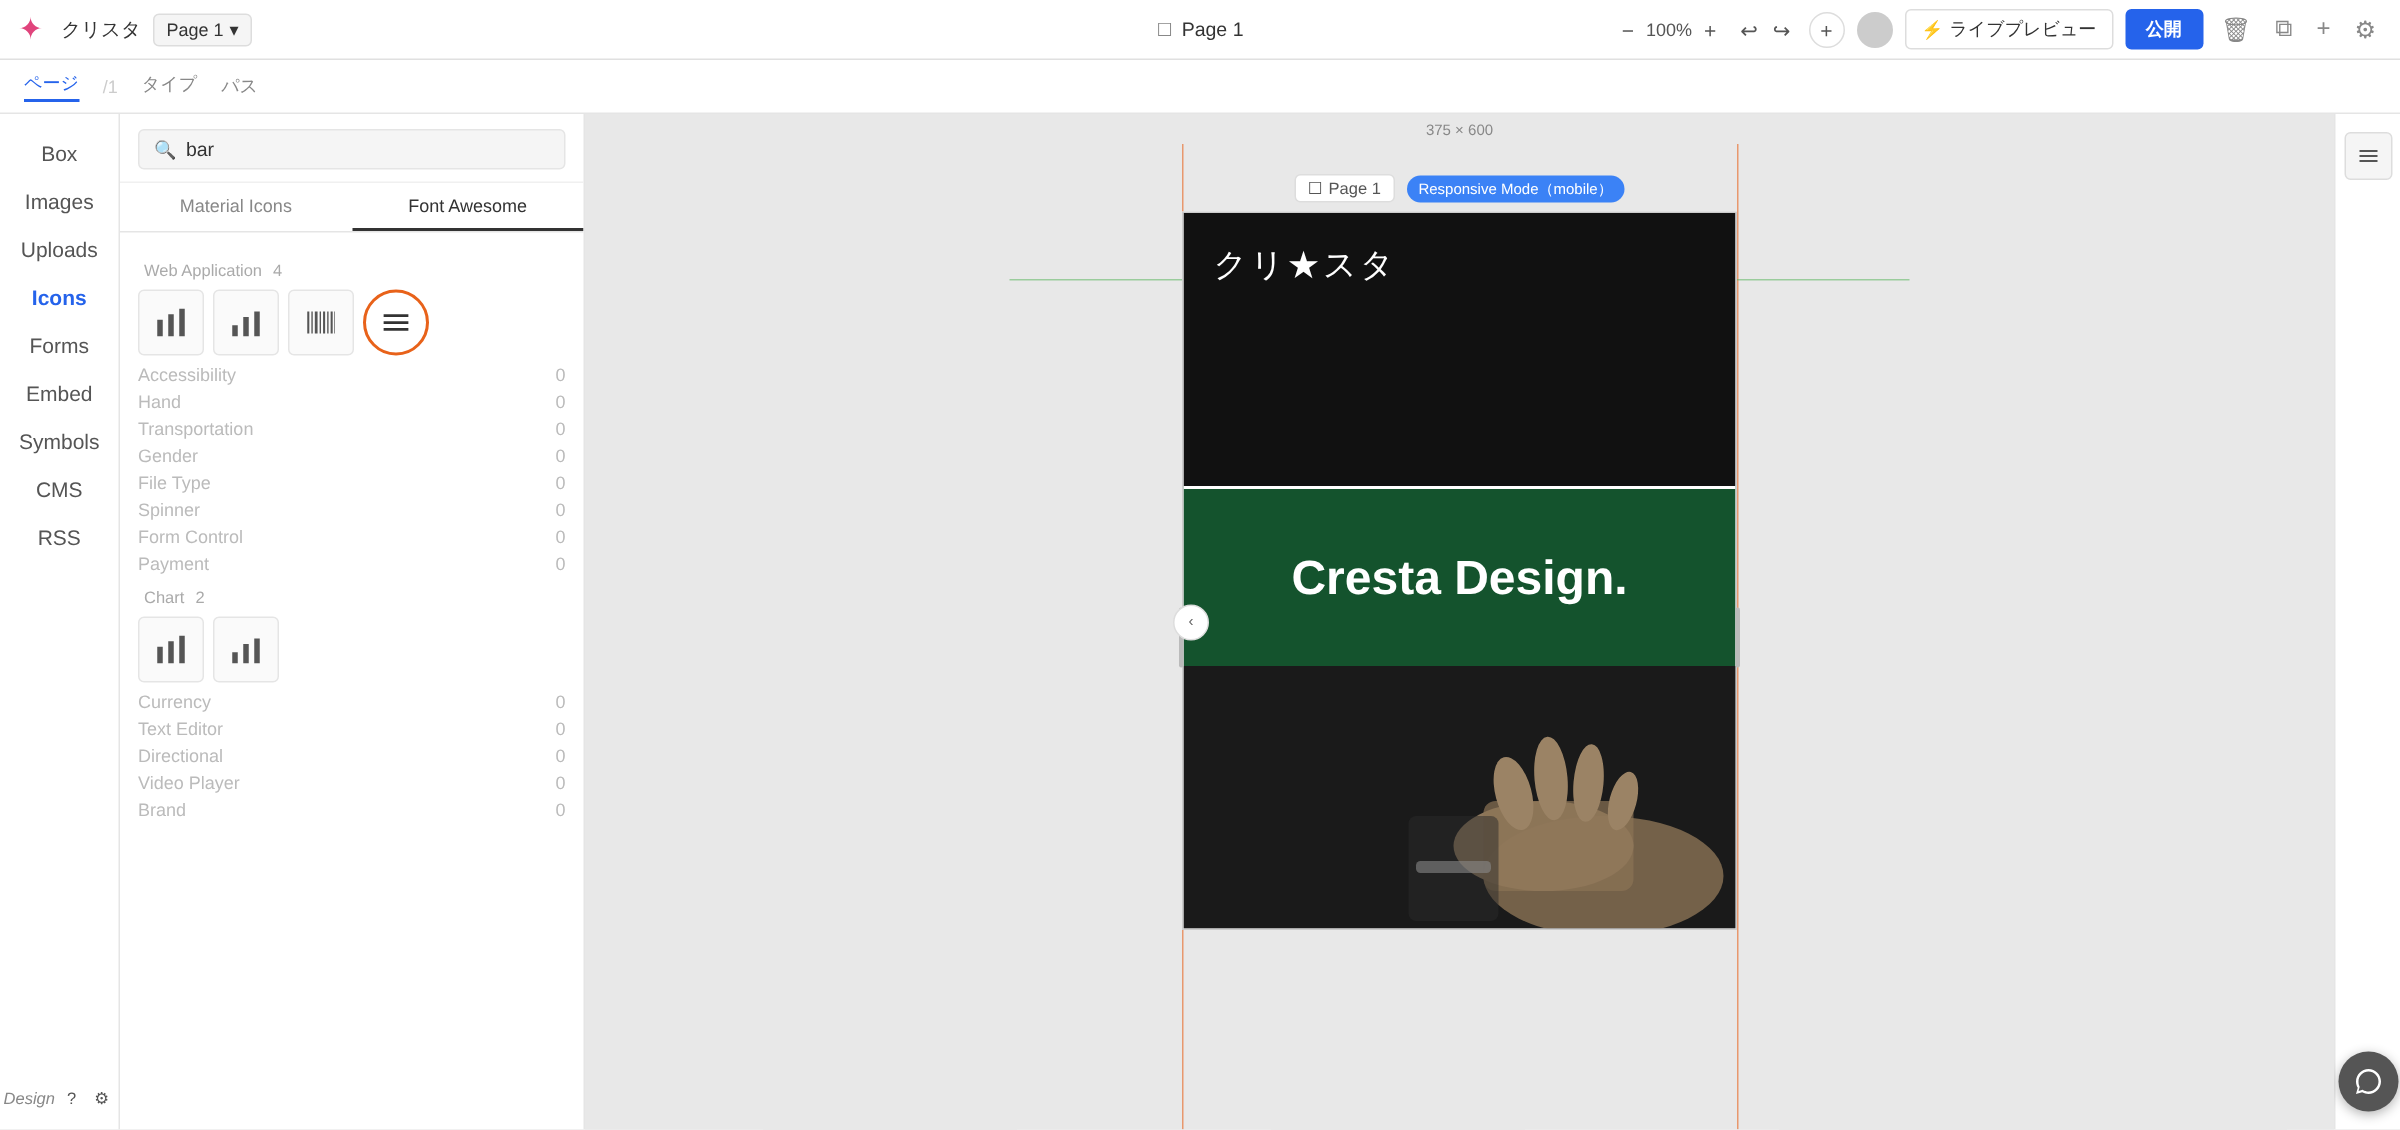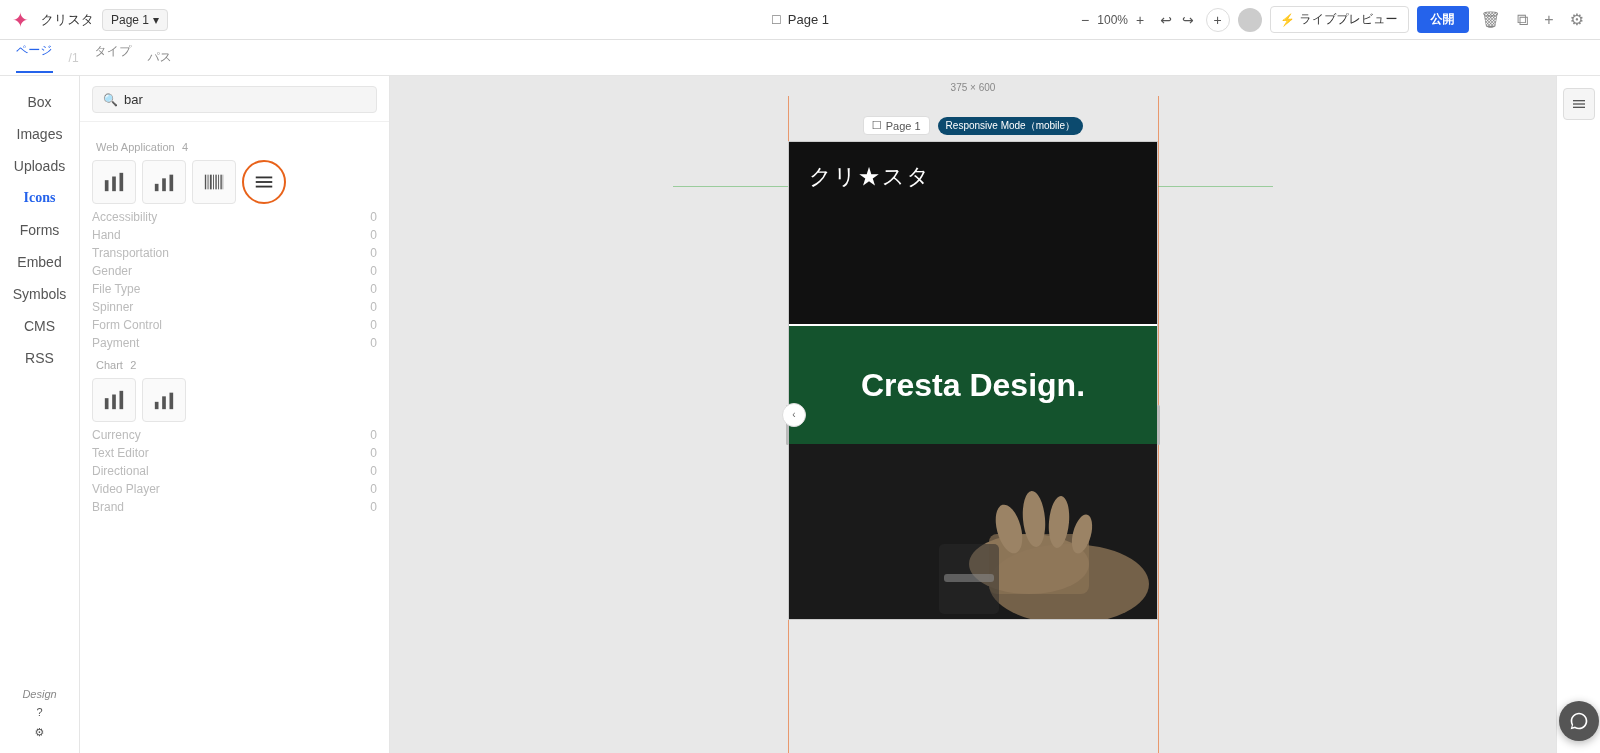--- a/index.html
+++ b/index.html
@@ -39,42 +39,42 @@
     }
     .topbar-icon-btn { background: none; border: none; cursor: pointer; color: #888; font-size: 16px; padding: 2px 4px; }
 
     
     .subbar {
       display: flex; align-items: center; height: 36px;
       background: #fff; border-bottom: 1px solid #e5e5e5;
       padding: 0 16px; gap: 16px;
     }
     .subbar-tab {
-      font-size: 12px; color: #888; cursor: pointer; padding-bottom: 12px; text-align: right;
+      font-size: 12px; color: #888; cursor: pointer; padding-bottom: 2px; text-align: right;
     }
     .subbar-tab.active { color: #2563eb; border-bottom: 2px solid #2563eb; }
     .subbar-slash { color: #ccc; font-size: 12px; }
     .subbar-path { font-size: 12px; color: #888; }
 
     
     .main-layout { display: flex; height: calc(753px - 76px); }
 
     
     .left-nav {
       width: 80px; background: #fff; border-right: 1px solid #e5e5e5;
       display: flex; flex-direction: column; align-items: center;
       padding-top: 12px; gap: 4px;
     }
     .left-nav-item {
       width: 70px; padding: 6px 4px; text-align: center; font-size: 14px;
       color: #555; cursor: pointer; border-radius: 4px;
     }
-    .left-nav-item.active { color: #2563eb; font-weight: 600; font-family: Liberation Serif, serif; }
+    .left-nav-item.active { color: #2563eb; font-weight: 600; }
     .left-nav-bottom { margin-top: auto; padding-bottom: 12px; width: 100%; display: flex; align-items: center; justify-content: center; }
-    .left-nav-design { font-size: 11px; color: #888; font-style: italic; display: flex; align-items: center; gap: 4px; flex-direction: column; }
+    .left-nav-design { font-size: 11px; color: #888; font-style: italic; display: flex; align-items: center; gap: 4px; }
 
     
     .icon-panel {
       width: 310px; background: #fff; border-right: 1px solid #e5e5e5;
       display: flex; flex-direction: column; overflow: hidden;
     }
     .icon-panel-search {
       padding: 10px 12px 8px; border-bottom: 1px solid #f0f0f0;
     }
     .search-box {
@@ -130,21 +130,21 @@
       margin-top: 10px; position: relative;
     }
     .mobile-frame-label {
       display: flex; align-items: center; gap: 8px; margin-bottom: 6px;
     }
     .mobile-frame-page-name {
       display: flex; align-items: center; gap: 4px; font-size: 11px; color: #555;
       background: #fff; border: 1px solid #ddd; border-radius: 4px; padding: 2px 8px;
     }
     .mobile-frame-badge {
-      background: #0c4a6e; color: #fff; font-size: 10px; padding: 2px 8px; border-radius: 10px;
+      background: #3b82f6; color: #fff; font-size: 10px; padding: 2px 8px; border-radius: 10px;
     }
     .mobile-canvas {
       width: 370px; background: #fff; border: 1px solid #ccc;
       overflow: hidden; position: relative;
     }
     .mobile-section-black {
       background: #111; width: 100%; height: 182px;
       display: flex; align-items: flex-start; padding: 20px;
     }
     .mobile-logo-text { color: #fff; font-size: 22px; font-weight: 400; letter-spacing: 2px; }
@@ -266,20 +266,24 @@
     </div>
   </div>
 
   <div class="icon-panel">
     <div class="icon-panel-search">
       <div class="search-box">
         <span class="search-icon">🔍</span>
         <input class="search-input" type="text" value="bar" style="">
       </div>
     </div>
+    <div class="icon-tabs">
+      <div class="icon-tab">Material Icons</div>
+      <div class="icon-tab active">Font Awesome</div>
+    </div>
     <div class="icon-panel-content">
 
       <div class="icon-category-label">
         <span>Web Application</span>
         <span>4</span>
       </div>
       <div class="icon-row">
         <div class="icon-item" style="font-size:20px;">
           <svg width="22" height="22" viewBox="0 0 24 24" fill="#555">
               <rect x="2" y="10" width="4" height="12"></rect>

